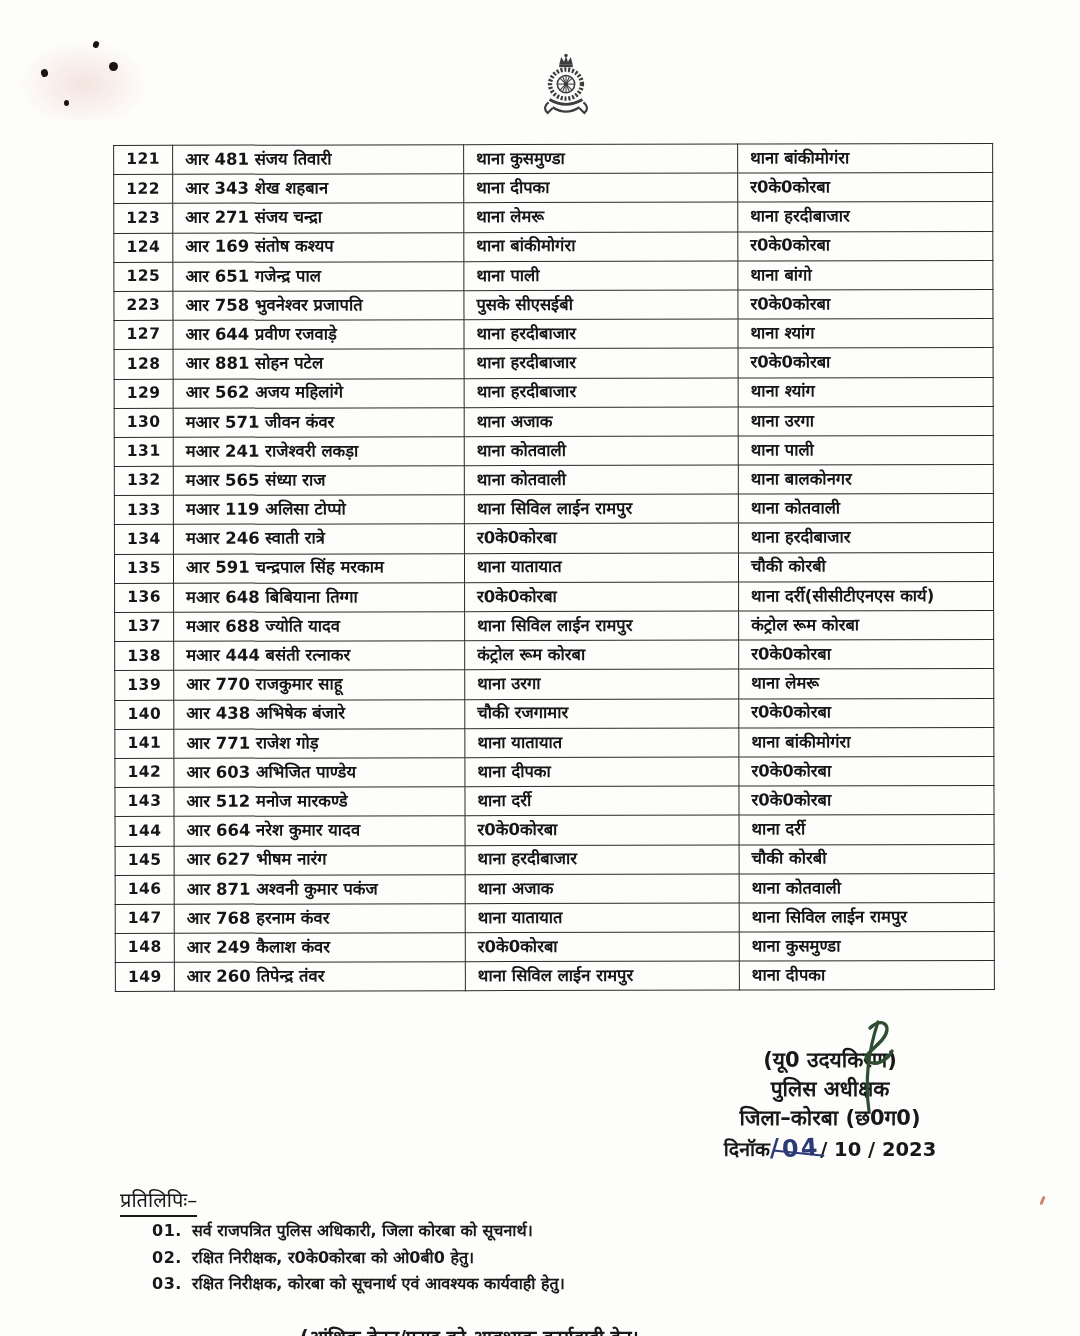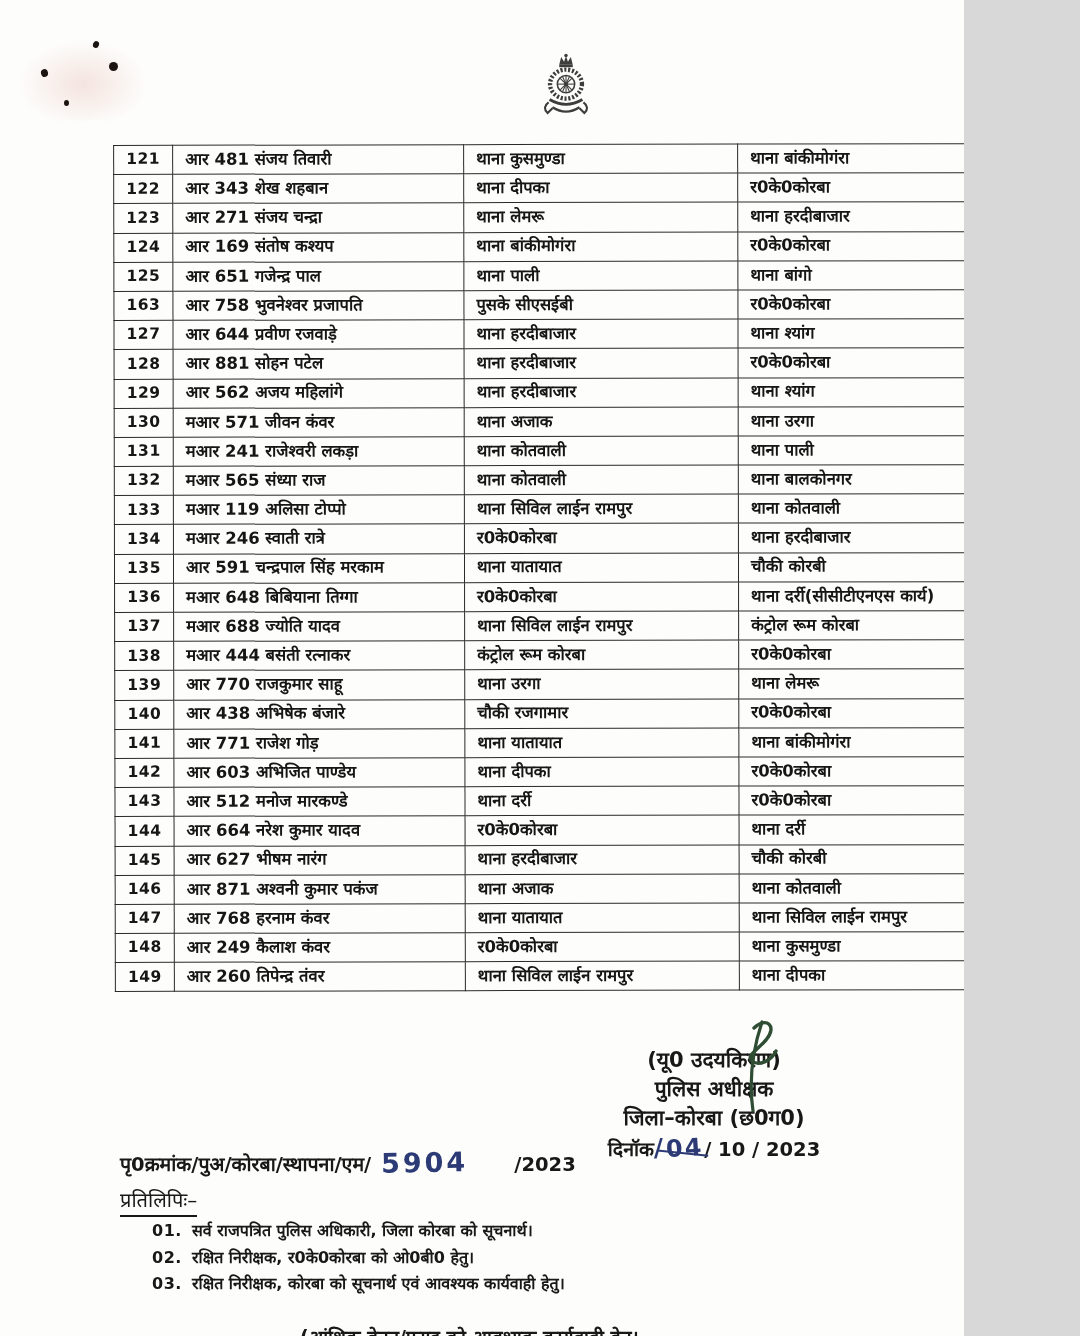--- a/index.html
+++ b/index.html
@@ -1,21 +1,21 @@
 <!DOCTYPE html>
 <html><head>
 <meta charset="utf-8">
 <style>
   html,body{margin:0;padding:0;}
   body{
     width:1080px;height:1336px;position:relative;background:#d8d8d8;
     font-family:"DejaVu Sans",sans-serif;
   }
   .page{
-    position:absolute;left:0;top:0;width:964px;height:1336px;
+    position:absolute;left:0;top:0;width:1080px;height:1336px;
     background:#fdfdfb;overflow:hidden;color:#1d1d1d;
   }
 
   
   .smudge{
     position:absolute;left:18px;top:40px;width:130px;height:80px;
     background:radial-gradient(ellipse at 50% 55%, rgba(225,170,160,0.30), rgba(225,170,160,0.0) 70%);
     filter:blur(1px);
   }
   .dot{position:absolute;background:#1c1410;border-radius:50%;}
@@ -150,21 +150,21 @@
           <td>थाना बांकीमोगंरा</td>
           <td>र0के0कोरबा</td>
         </tr>
         <tr>
           <td class="sno">125</td>
           <td>आर 651 गजेन्द्र पाल</td>
           <td>थाना पाली</td>
           <td>थाना बांगो</td>
         </tr>
         <tr>
-          <td class="sno">163</td>
+          <td class="sno">223</td>
           <td>आर 758 भुवनेश्वर प्रजापति</td>
           <td>पुसके सीएसईबी</td>
           <td>र0के0कोरबा</td>
         </tr>
         <tr>
           <td class="sno">127</td>
           <td>आर 644 प्रवीण रजवाड़े</td>
           <td>थाना हरदीबाजार</td>
           <td>थाना श्यांग</td>
         </tr>
@@ -310,23 +310,20 @@
 
   <div class="sig-block">
     <div class="sig-line">(यू0 उदयकिरण)</div>
     <div class="sig-line">पुलिस अधीक्षक</div>
     <div class="sig-line">जिला–कोरबा (छ0ग0)</div>
     <div class="date-line">
       <span>दिनॉक</span><span class="hand">/</span><span class="hand date-day">04</span><span>/ 10 / 2023</span>
     </div>
   </div>
 
-  <div class="ref-line">
-    <span>पृ0क्रमांक/पुअ/कोरबा/स्थापना/एम/</span><span class="hand ref-num">5904</span><span class="ref-suffix">/2023</span>
-  </div>
 
   <div class="copy-heading">प्रतिलिपिः–</div>
   <div class="copies">
       <div class="copy-line"><span class="copy-num">01.</span><span>सर्व राजपत्रित पुलिस अधिकारी, जिला कोरबा को सूचनार्थ।</span></div>
       <div class="copy-line"><span class="copy-num">02.</span><span>रक्षित निरीक्षक, र0के0कोरबा को ओ0बी0 हेतु।</span></div>
       <div class="copy-line"><span class="copy-num">03.</span><span>रक्षित निरीक्षक, कोरबा को सूचनार्थ एवं आवश्यक कार्यवाही हेतु।</span></div>
     </div>
   <div class="clipped-line">(आंशिक वेतन/फण्ड को आवश्यक कार्यवाही हेतु।</div>
 
   <div class="red-fleck"></div>

